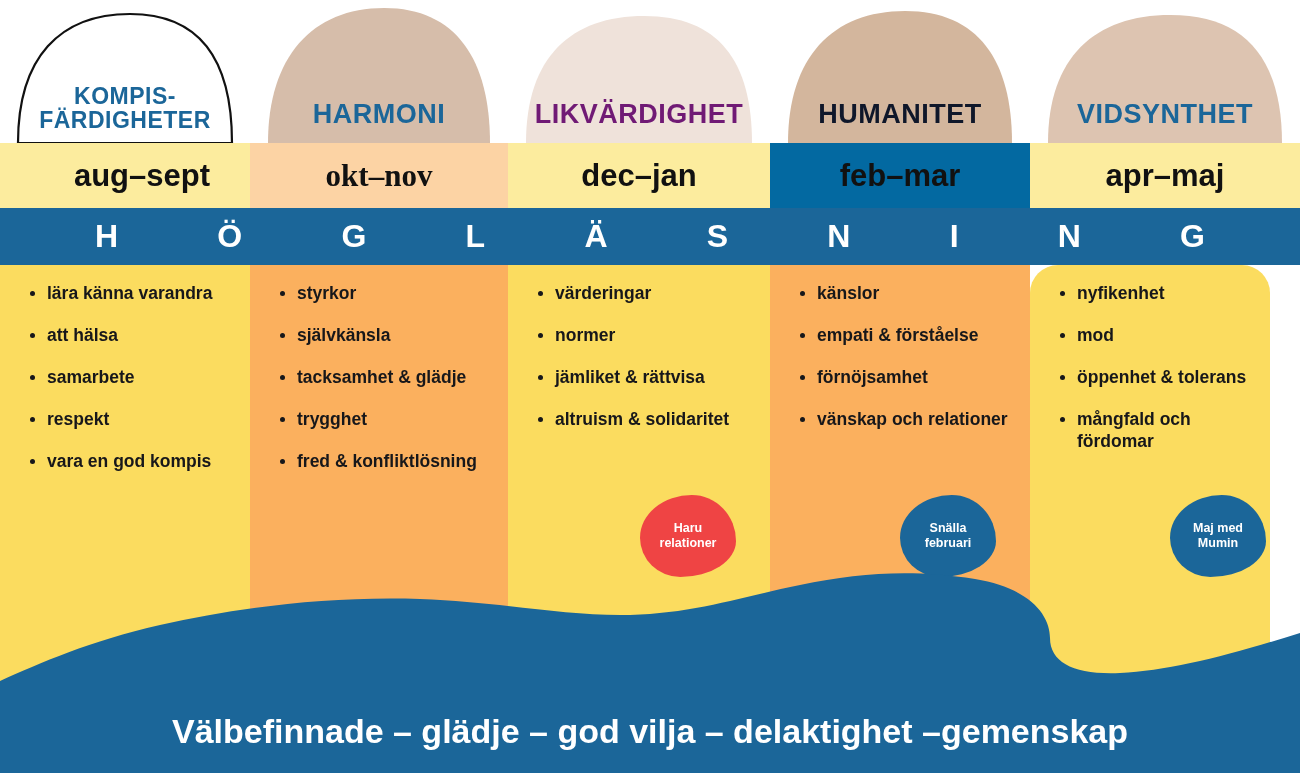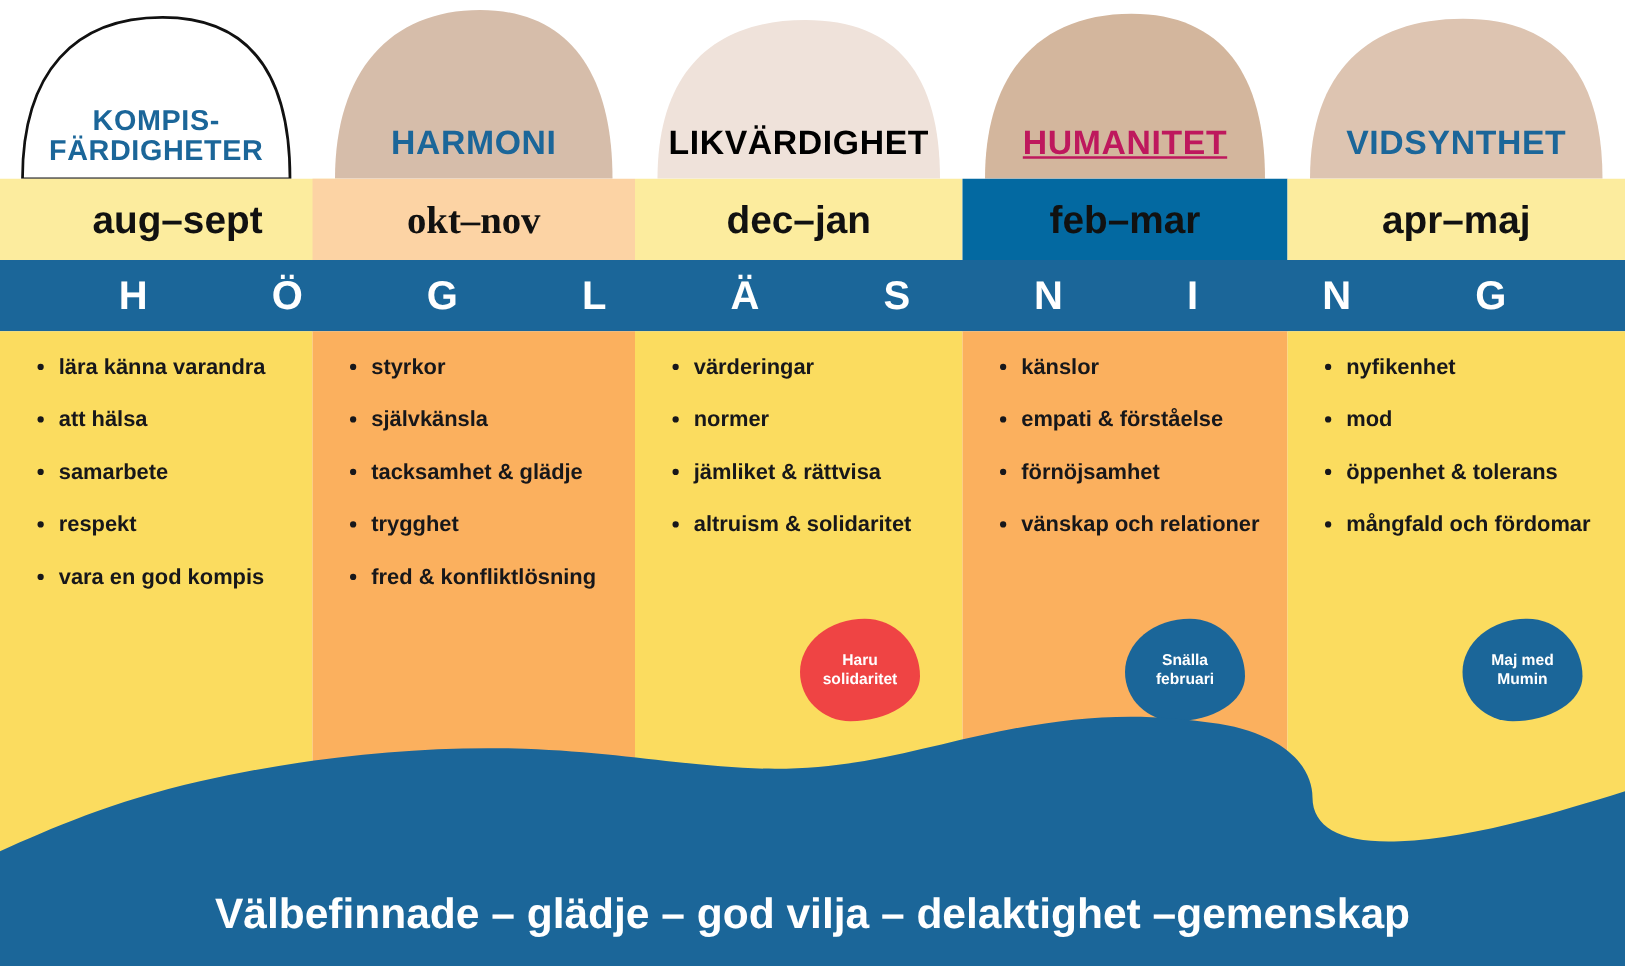--- a/index.html
+++ b/index.html
@@ -208,29 +208,29 @@
           <path d="M18,143 C18,57.2 61.919999999999995,8 134.16,8 C206.4,8 240,60.059999999999995 240,143 Z" fill="#d6bdaa"></path>
         </svg>
         <div class="arch-title" style="color: rgb(27, 102, 153);">
           <div>HARMONI</div>
         </div>
       </div>
       <div class="arch-cell" style="left: 508px; width: 262px;">
         <svg class="arch-shape" viewBox="0 0 262 143" preserveAspectRatio="none">
           <path d="M18,143 C18,57.2 62.879999999999995,16 136.24,16 C209.60000000000002,16 244,60.059999999999995 244,143 Z" fill="#efe2da"></path>
         </svg>
-        <div class="arch-title" style="color: #000000;">
+        <div class="arch-title" style="color: #701a75;">
           <div>LIKVÄRDIGHET</div>
         </div>
       </div>
       <div class="arch-cell" style="left: 770px; width: 260px;">
         <svg class="arch-shape" viewBox="0 0 260 143" preserveAspectRatio="none">
           <path d="M18,143 C18,57.2 62.4,11 135.20000000000002,11 C208,11 242,60.059999999999995 242,143 Z" fill="#d3b69d"></path>
         </svg>
-        <div class="arch-title" style="color: #be185d; text-decoration: underline;">
+        <div class="arch-title" style="color: #0f172a;">
           <div>HUMANITET</div>
         </div>
       </div>
       <div class="arch-cell" style="left: 1030px; width: 270px;">
         <svg class="arch-shape" viewBox="0 0 270 143" preserveAspectRatio="none">
           <path d="M18,143 C18,57.2 64.8,15 140.4,15 C216,15 252,60.059999999999995 252,143 Z" fill="#ddc4b1"></path>
         </svg>
         <div class="arch-title" style="color: rgb(27, 102, 153);">
           <div>VIDSYNTHET</div>
         </div>
@@ -292,39 +292,39 @@
       <div class="body-cell" style="left: 508px; width: 262px; background: rgb(251, 220, 95);">
         <ul class="bullets">
           <li>värderingar</li>
           <li>normer</li>
           <li>jämliket &amp; rättvisa</li>
           <li>altruism &amp; solidaritet</li>
         </ul>
         <div class="blob" style="left: 132px; top: 230px; background: #ef4444;">
           <div class="blob-text">
             <div>Haru</div>
-            <div>solidaritet</div>
+            <div>relationer</div>
           </div>
         </div>
       </div>
       <div class="body-cell" style="left: 770px; width: 260px; background: rgb(251, 176, 94);">
         <ul class="bullets">
           <li>känslor</li>
           <li>empati &amp; förståelse</li>
           <li>förnöjsamhet</li>
           <li>vänskap och relationer</li>
         </ul>
         <div class="blob" style="left: 130px; top: 230px; background: rgb(27, 102, 153); text-align: center;">
           <div class="blob-text">
             <div>Snälla</div>
             <div>februari</div>
           </div>
         </div>
       </div>
-      <div class="body-cell" style="left: 1030px; width: 270px; background: rgb(251, 220, 95);">
+      <div class="body-cell" style="left: 1030px; width: 240px; background: rgb(251, 220, 95); border-radius: 28px;">
         <ul class="bullets">
           <li>nyfikenhet</li>
           <li>mod</li>
           <li>öppenhet &amp; tolerans</li>
           <li>mångfald och fördomar</li>
         </ul>
         <div class="blob" style="left: 140px; top: 230px; background: rgb(27, 102, 153);">
           <div class="blob-text">
             <div>Maj med</div>
             <div>Mumin</div>

